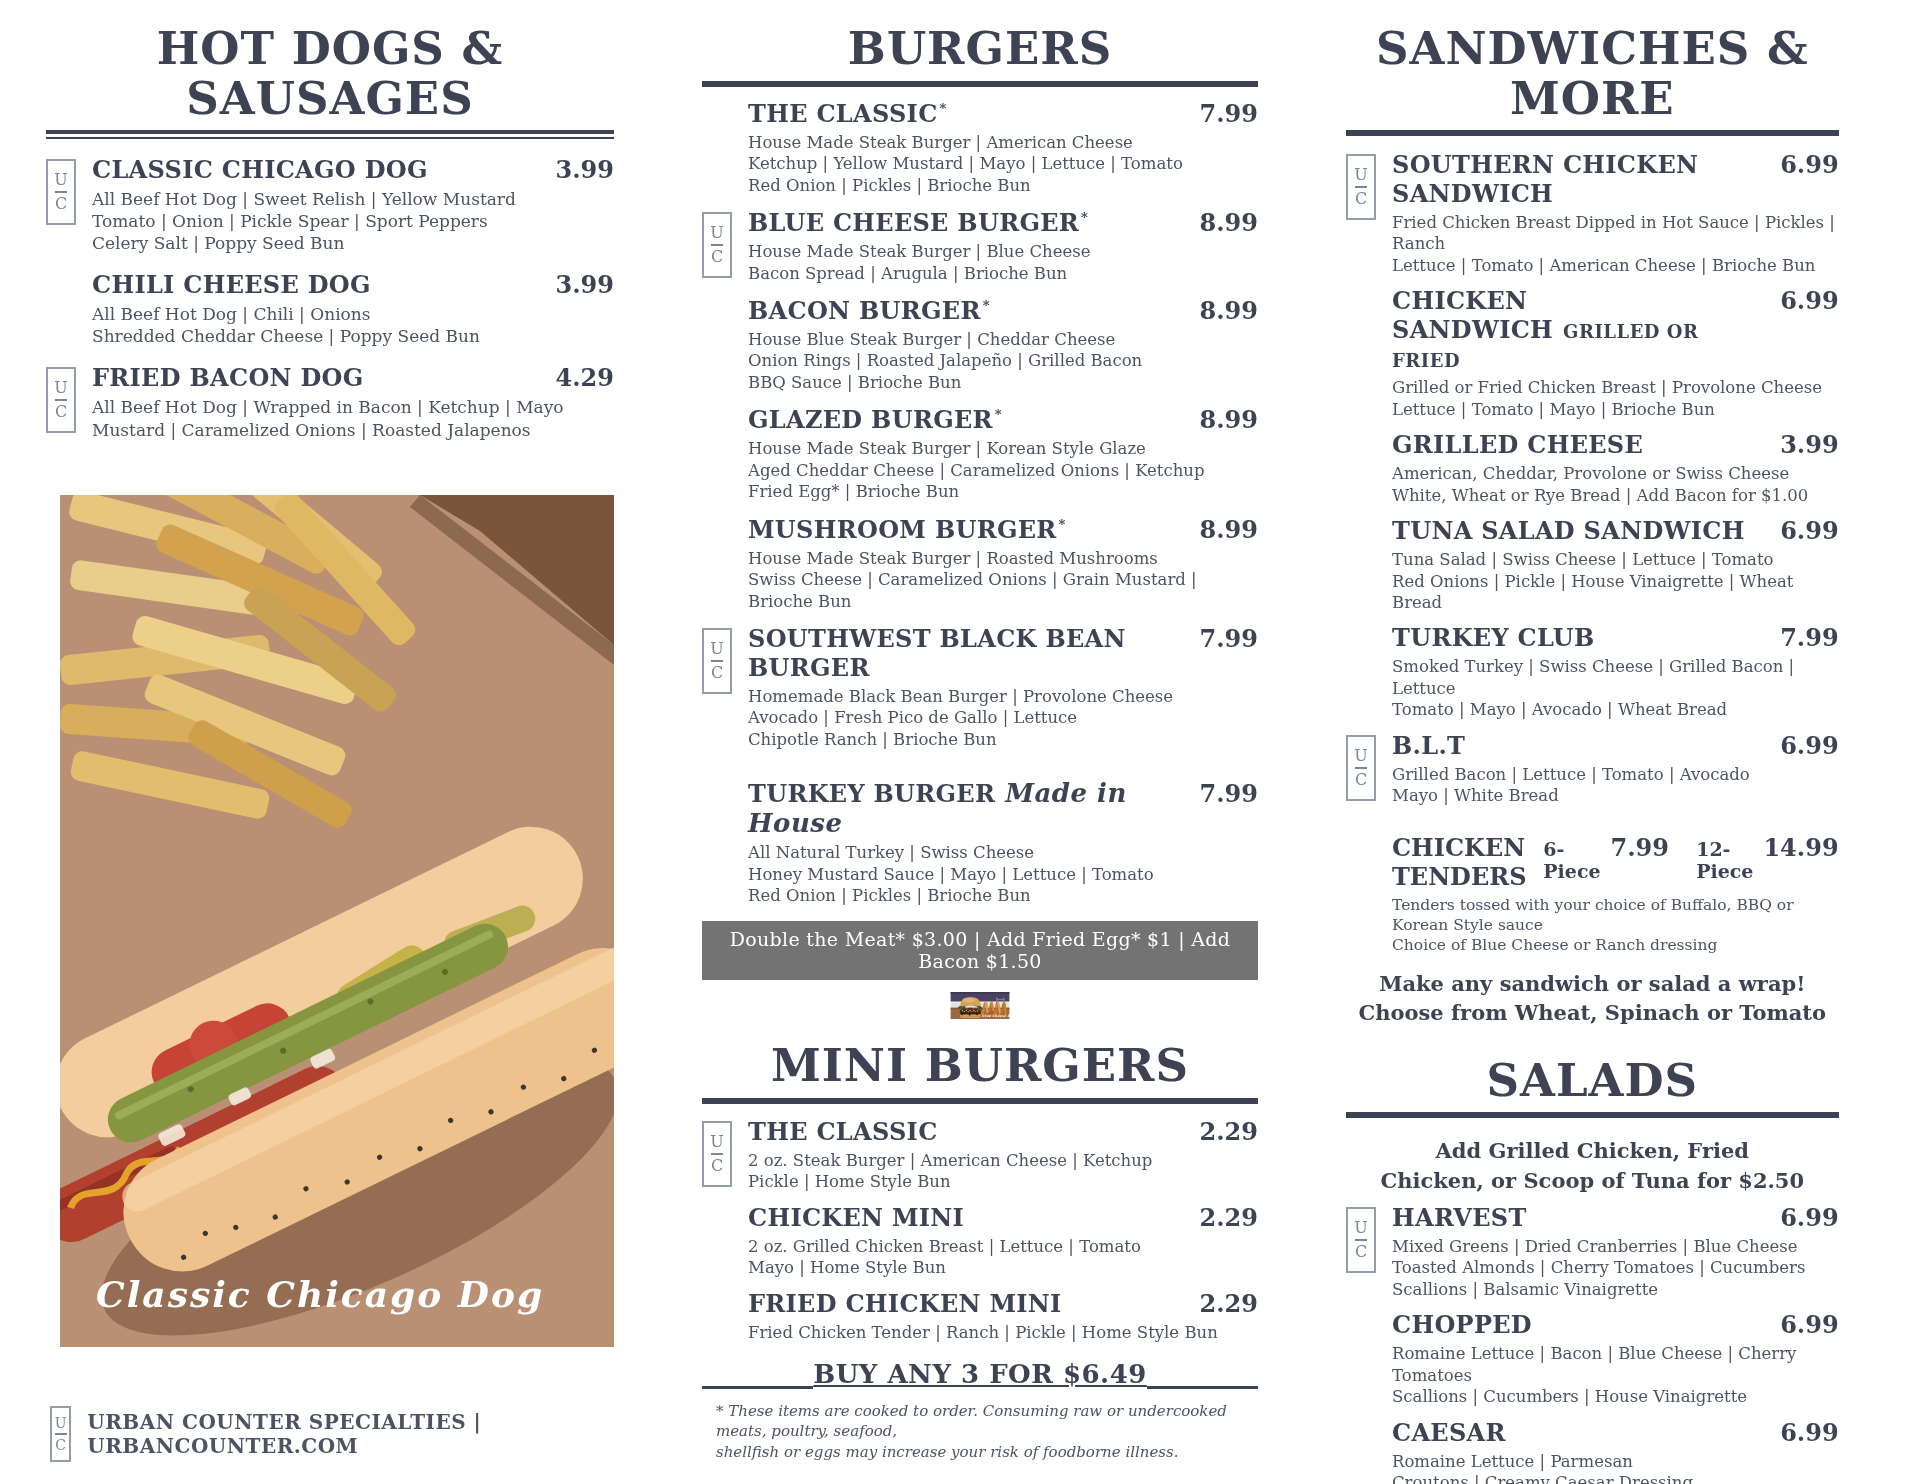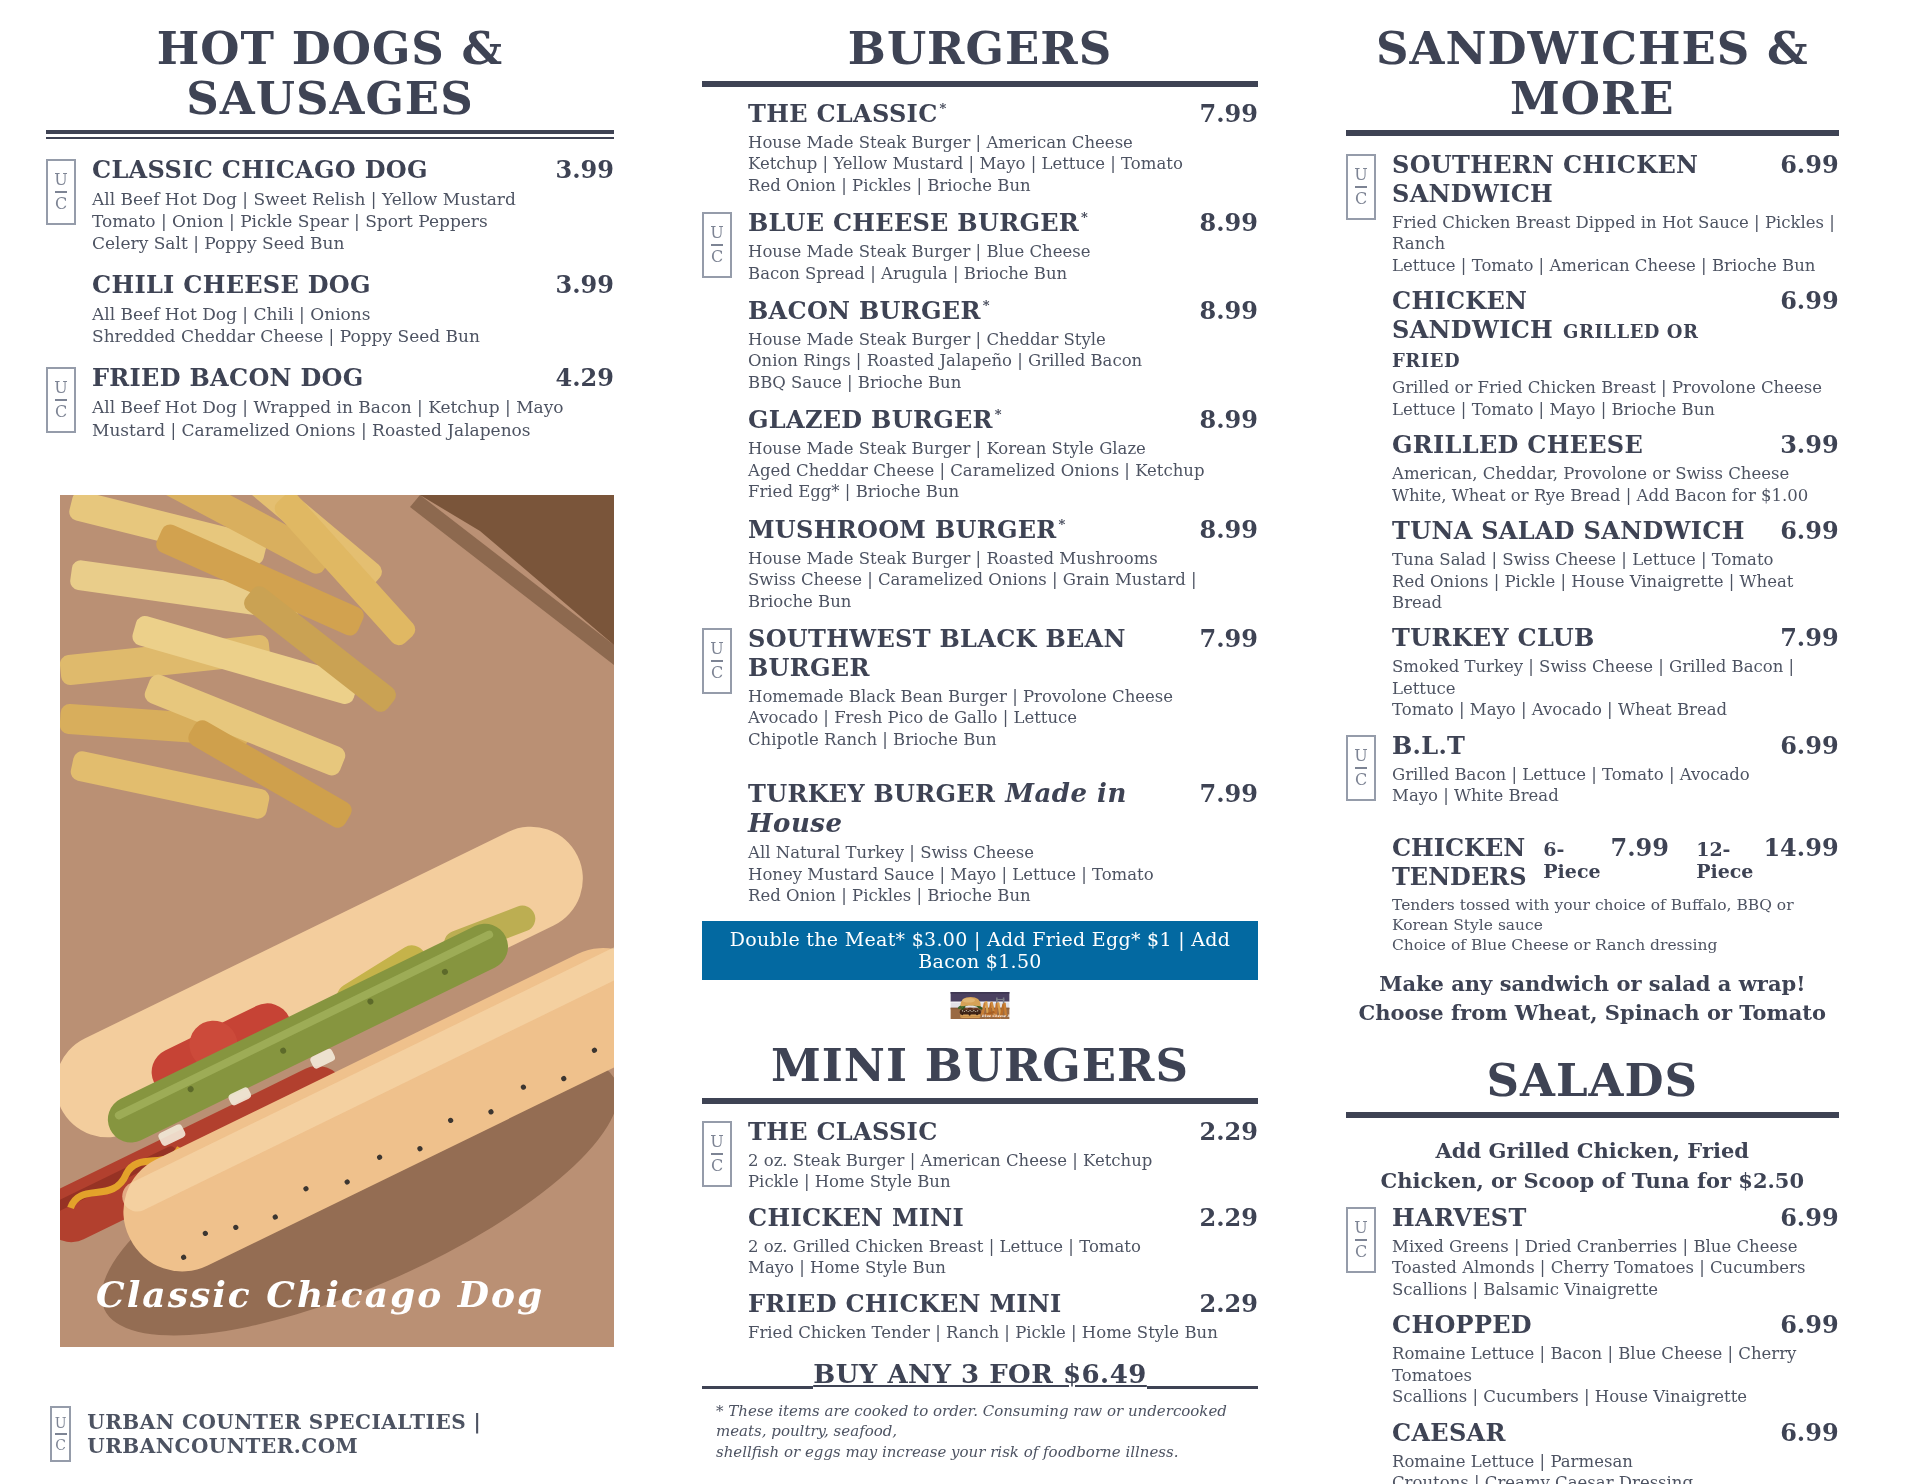--- a/index.html
+++ b/index.html
@@ -25,21 +25,21 @@
   .body { flex:1; }
   .row { display:flex; align-items:baseline; }
   .name { font-size:24px; font-weight:bold; letter-spacing:.3px; color:#3e4354; }
   .mark { font-size:13px; font-weight:bold; vertical-align:super; margin-left:2px; }
   .suffix { font-size:18px; font-weight:bold; letter-spacing:.5px; margin-left:10px; }
   .script { font-style:italic; font-size:26px; font-weight:bold; margin-left:10px; letter-spacing:.5px; }
   .price { margin-left:auto; font-size:24px; font-weight:bold; padding-left:14px; }
   .desc { white-space:pre-line; font-size:17px; line-height:1.3; color:#4d5362; margin-top:4px; }
   .col2 .desc, .col3 .desc { font-size:16.5px; }
 
-  .addons-bar { margin-top:14px; background:#0369a1; color:#ffffff; text-align:center;
+  .addons-bar { margin-top:14px; background:#737373; color:#ffffff; text-align:center;
                 font-size:19px; padding:7px 0 8px; letter-spacing:.3px; }
 
   .photo1 { margin:54px 0 0 14px; display:block; }
   .photo2 { margin-top:12px; display:block; }
   .photo-script { font-family:"DejaVu Serif","Liberation Serif",serif; font-style:italic;
                   font-weight:bold; fill:#ffffff; letter-spacing:2px; }
 
   .mini-title { margin-top:22px; }
   .deal { display:flex; align-items:flex-end; margin-top:16px;text-decoration:underline; }
   .deal-line { flex:1; border-top:3px solid #3e4354; }
@@ -223,21 +223,21 @@
       </div>
     </div>
 
     <div class="item" style="margin-top:12px">
       <div class="badge-slot"></div>
       <div class="body">
         <div class="row">
           <span class="name"><span>BACON BURGER</span><span class="mark">*</span></span>
           <span class="price">8.99</span>
         </div>
-        <div class="desc">House Made Steak Burger  |  Cheddar Style
+        <div class="desc">House Blue Steak Burger  |  Cheddar Cheese
 Onion Rings  |  Roasted Jalapeño  |  Grilled Bacon
 BBQ Sauce  |  Brioche Bun</div>
       </div>
     </div>
 
     <div class="item" style="margin-top:12px">
       <div class="badge-slot"></div>
       <div class="body">
         <div class="row">
           <span class="name"><span>GLAZED BURGER</span><span class="mark">*</span></span>

